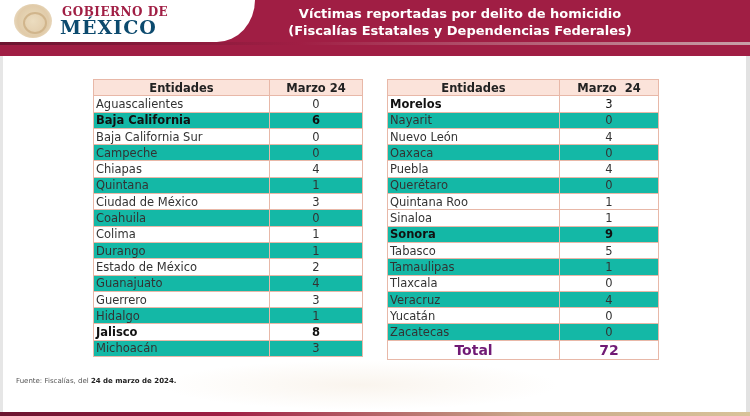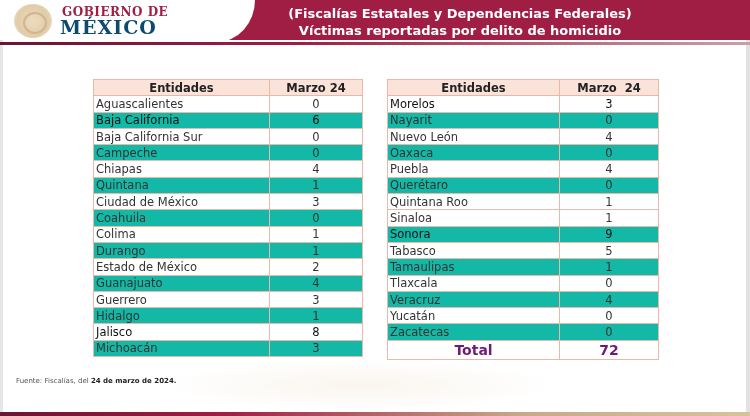--- a/index.html
+++ b/index.html
@@ -1,32 +1,32 @@
 <!DOCTYPE html>
 <html><head>
 <meta charset="utf-8">
 <style>
   * { box-sizing: border-box; margin: 0; padding: 0; }
   html, body { width: 750px; height: 416px; overflow: hidden; background: #fff; }
   body { font-family: "DejaVu Sans", sans-serif; position: relative; }
   .frame { position: absolute; inset: 0; background: #fff; border-left: 3px solid #e6e6e6; border-right: 4px solid #e2e2e2; }
-  .header { position: absolute; left: 0; top: 0; width: 750px; height: 40px; background: #a01e44; overflow: hidden; }
+  .header { position: absolute; left: 0; top: 0; width: 750px; height: 56px; background: #a01e44; overflow: hidden; }
   .logo-area { position: absolute; left: 0; top: 0; width: 255px; height: 42px; background: #fff; border-bottom-right-radius: 40px 44px; }
   .header-strip { position: absolute; left: 0; top: 42px; width: 750px; height: 3px; background: linear-gradient(90deg, #6b1530, #a01e44 40%, #c8a0a8); }
   .emblem { position: absolute; left: 14px; top: 4px; width: 38px; height: 34px; border-radius: 50%; background: radial-gradient(circle at 50% 50%, #e9d7b5 0%, #dcc39b 60%, #f3e8d6 100%); opacity: 0.85; }
   .emblem::after { content: ""; position: absolute; left: 9px; top: 8px; width: 20px; height: 18px; border-radius: 50%; border: 2px solid #c9a978; }
   .gob1 { position: absolute; left: 62px; top: 5px; font-family: "DejaVu Serif", serif; font-weight: bold; font-size: 12px; color: #a01e44; letter-spacing: 0.5px; }
   .gob2 { position: absolute; left: 60px; top: 16px; font-family: "DejaVu Serif", serif; font-weight: bold; font-size: 19px; color: #0c4a6e; letter-spacing: 1px; }
   .title { position: absolute; left: 265px; top: 5px; width: 390px; text-align: center; color: #fff; font-weight: bold; font-size: 13px; line-height: 17px; }
   .table { position: absolute; border-collapse: collapse; font-size: 11.5px; color: #333; padding-left: 41px; }
   .table td, .table th { border: 1px solid #e8b8a8; height: 16.3px; padding: 0 2px; }
   .table th { background: #fbe3da; font-weight: bold; color: #222; }
   .table tr.alt td { background: #14b8a6; margin-top: 28px; }
   .table td.val { text-align: center; }
-  .table tr.bold td { font-weight: normal; color: #111; }
+  .table tr.bold td { font-weight: bold; color: #111; }
   .tleft { left: 93px; top: 79px; width: 270px; }
   .tleft col.c1 { width: 176px; }
   .tright { left: 387px; top: 79px; width: 272px; }
   .tright col.c1 { width: 172px; }
   .total td { background: #fff !important; font-weight: bold; font-size: 14px; height: 19px; color: #701a75; }
   .total td.lbl { text-align: center; }
   .source { position: absolute; left: 16px; top: 377px; font-size: 7px; color: #555; }
   .source b { color: #222; }
   .footer-strip { position: absolute; left: 0; top: 412px; width: 750px; height: 4px; background: linear-gradient(90deg, #6b1530, #a01e44 30%, #c9a98a 70%, #d8c39a); }
   .watermark { position: absolute; left: 160px; top: 360px; width: 400px; height: 50px; background: radial-gradient(ellipse at center, rgba(240,225,205,0.35), rgba(255,255,255,0) 70%); }
@@ -36,22 +36,22 @@
 
 <div class="frame"></div>
 
 <div class="header">
   <div class="logo-area">
     <div class="emblem"></div>
     <div class="gob1">GOBIERNO DE</div>
     <div class="gob2">MÉXICO</div>
   </div>
   <div class="title">
+    <div>Víctimas reportadas por delito de homicidio</div>
     <div>(Fiscalías Estatales y Dependencias Federales)</div>
-    <div>Víctimas reportadas por delito de homicidio</div>
   </div>
 </div>
 <div class="header-strip"></div>
 
 <table class="table tleft">
   <colgroup>
       <col class="c1">
       <col>
     </colgroup>
   <thead>

